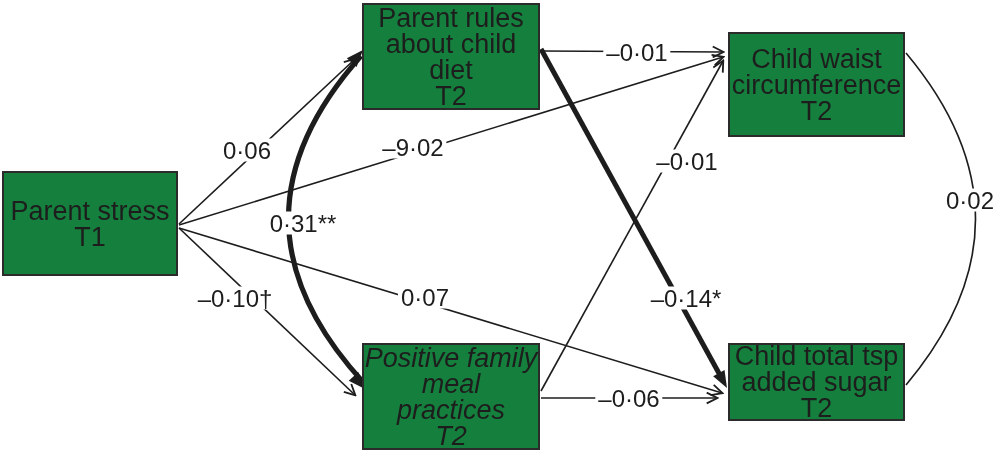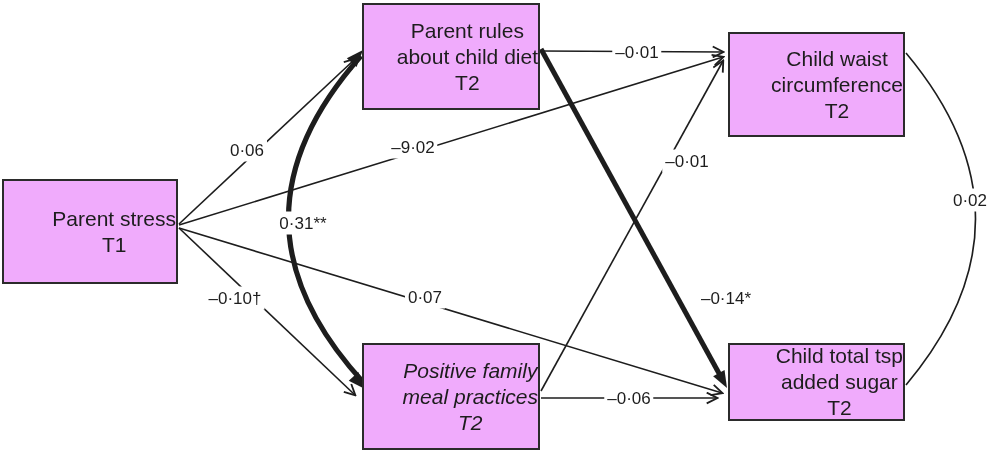--- a/index.html
+++ b/index.html
@@ -2,40 +2,40 @@
 <html><head>
 <meta charset="utf-8">
 <style>
   html,body{margin:0;padding:0;background:#fff;}
   .fig{
     position:relative;width:1000px;height:453px;background:#ffffff;
     font-family:"Liberation Sans",sans-serif;color:#1d1d1d;overflow:hidden;
   }
   .fig svg{position:absolute;left:0;top:0;}
   .node{
-    position:absolute;box-sizing:border-box;border:2px solid #2b2b2b;background:#f0abfc;
-    display:flex;align-items:center;justify-content:flex-end;text-align:center;
-    font-size:21px;line-height:26px;white-space:pre-line;
+    position:absolute;box-sizing:border-box;border:2px solid #2b2b2b;background:#15803d;
+    display:flex;align-items:center;justify-content:center;text-align:center;
+    font-size:27px;line-height:26px;white-space:pre-line;
   }
-  .n-stress{left:2px;top:171px;width:176px;height:105px;margin-top:8px;}
+  .n-stress{left:2px;top:171px;width:176px;height:105px;}
   .n-rules {left:362px;top:3px;width:178px;height:107px;}
   .n-waist {left:728px;top:3px;width:177px;height:105px;margin-top:29px;}
   .n-meals {left:362px;top:343px;width:178px;height:107px;font-style:italic;}
   .n-sugar {left:728px;top:343px;width:177px;height:78px;}
   .elabel{
     position:absolute;transform:translate(-50%,-50%);background:#fff;
-    padding:0 3px;font-size:17px;line-height:23px;white-space:nowrap;
+    padding:0 3px;font-size:24px;line-height:23px;white-space:nowrap;
   }
   .el-0{left:247px;top:150px;}
   .el-1{left:413px;top:147px;}
   .el-2{left:235px;top:298px;}
   .el-3{left:425px;top:297px;}
   .el-4{left:637px;top:52px;}
   .el-5{left:687px;top:161px;}
-  .el-6{left:686px;top:298px;margin-left:40px;}
+  .el-6{left:686px;top:298px;}
   .el-7{left:629px;top:398px;}
   .el-8{left:303px;top:223px;}
   .el-9{left:970px;top:200px;}
 </style>
 </head>
 <body>
 
 <div class="fig">
 
   <svg width="1000" height="453" viewBox="0 0 1000 453">

